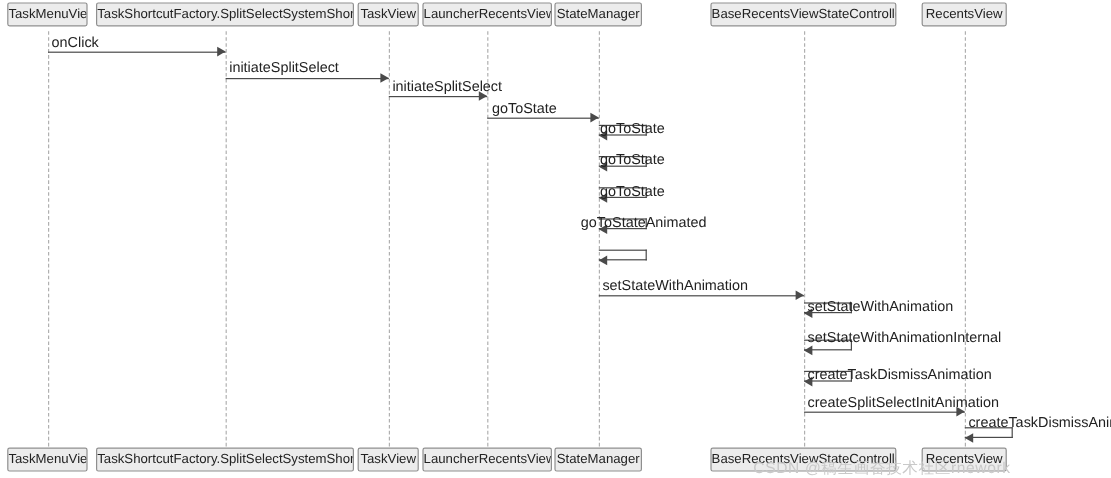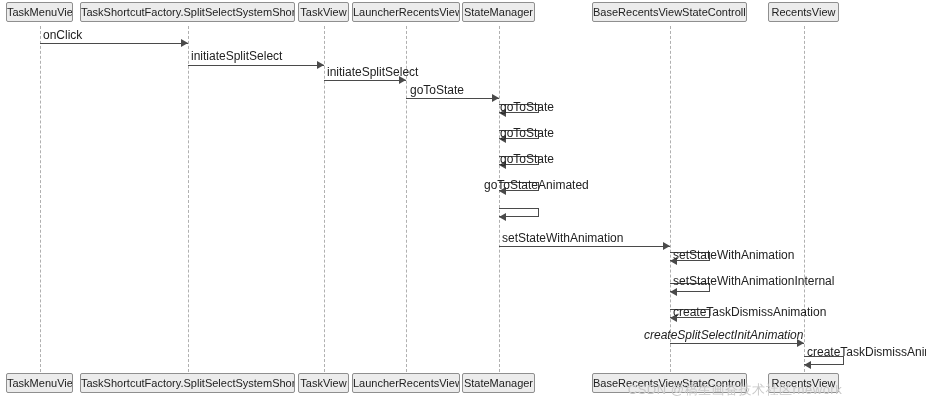--- a/index.html
+++ b/index.html
@@ -136,18 +136,18 @@
     <div class="arrow-head left" style="left: 669.5px; top: 257px;"></div>
     <div class="msg-label" style="left: 673px; top: 250px;">setStateWithAnimation</div>
     <div class="self-msg" style="left: 669.5px; top: 283px; width: 40px; height: 9px;"></div>
     <div class="arrow-head left" style="left: 669.5px; top: 288px;"></div>
     <div class="msg-label" style="left: 673px; top: 276px;">setStateWithAnimationInternal</div>
     <div class="self-msg" style="left: 669.5px; top: 309px; width: 40px; height: 9px;"></div>
     <div class="arrow-head left" style="left: 669.5px; top: 314px;"></div>
     <div class="msg-label" style="left: 673px; top: 307px;">createTaskDismissAnimation</div>
     <div class="msg-line" style="left: 669.5px; top: 343px; width: 134px;"></div>
     <div class="arrow-head right" style="top: 339px; left: 796.5px;"></div>
-    <div class="msg-label" style="left: 644px; top: 330px; font-style: italic;">createSplitSelectInitAnimation</div>
+    <div class="msg-label" style="left: 673px; top: 330px;">createSplitSelectInitAnimation</div>
     <div class="self-msg" style="left: 803.5px; top: 356px; width: 40px; height: 9px;"></div>
     <div class="arrow-head left" style="left: 803.5px; top: 361px;"></div>
     <div class="msg-label" style="left: 807px; top: 347px;">createTaskDismissAnimation</div>
     <div class="watermark" style="left: 735px; top: 381px; transform: translateX(-50%);">CSDN @稿生画奋技术社区rnework</div>
   </div>
 
 </body></html>

